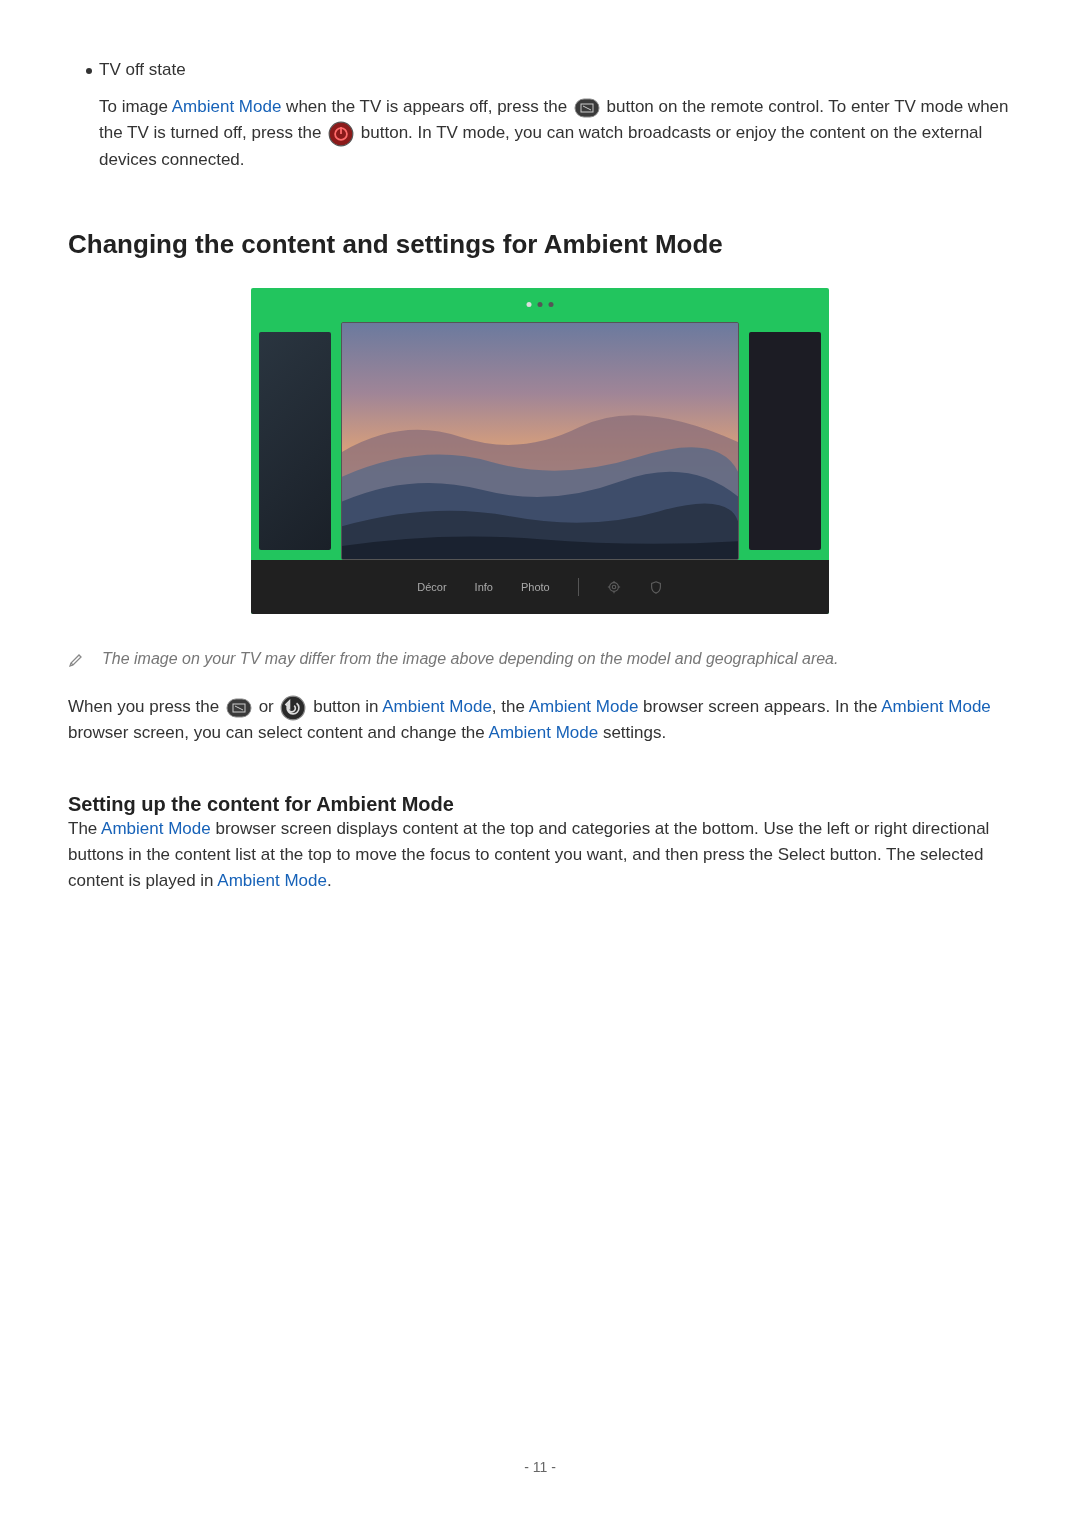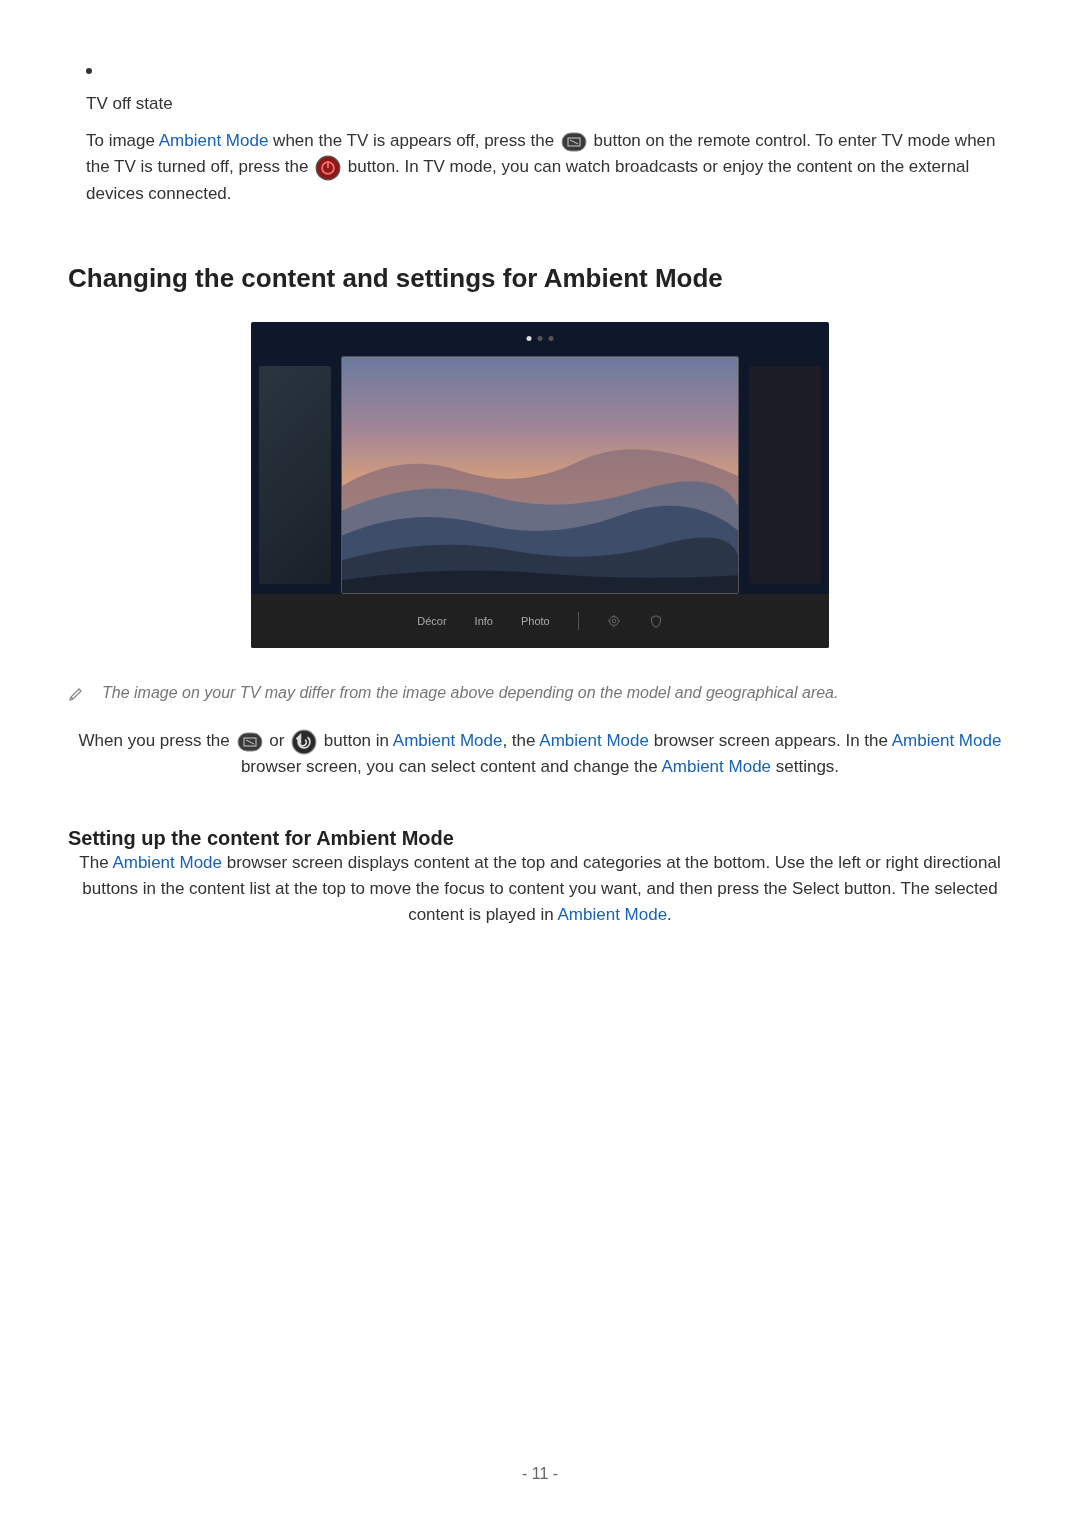--- a/index.html
+++ b/index.html
@@ -11,22 +11,21 @@
       padding: 60px 68px;
       color: #333;
       position: relative;
     }
     .bullet-section {
       margin-left: 18px;
       margin-bottom: 40px;
     }
     .bullet-item {
       display: flex;
-      gap: 20px;
-      flex-direction: column;
+      gap: 7px;
     }
     .bullet-dot {
       width: 6px;
       height: 6px;
       background: #333;
       border-radius: 50%;
       flex-shrink: 0;
       margin-top: 8px;
     }
     .bullet-content {
@@ -83,21 +82,21 @@
       color: #777;
     }
     .screenshot-container {
       display: flex;
       justify-content: center;
       margin: 10px 0;
     }
     .tv-screenshot {
       width: 578px;
       height: 326px;
-      background: #0f172a;
+      background: #22c55e;
       border-radius: 2px;
       position: relative;
       overflow: hidden;
     }
     .page-dots {
       position: absolute;
       top: 14px;
       left: 50%;
       transform: translateX(-50%);
       display: flex;
@@ -152,27 +151,27 @@
       height: 18px;
       background: #555;
     }
     .bottom-bar-icon {
       width: 14px;
       height: 14px;
       opacity: 0.5;
     }
     .page-number {
       position: absolute;
-      bottom: 44px;
+      bottom: 52px;
       left: 50%;
       transform: translateX(-50%);
-      font-size: 16px;
+      font-size: 14px;
       color: #666;
     }
-    .para { margin-bottom: 8px; text-align: center; }
+    .para { margin-bottom: 8px; }
   </style>
 </head>
 <body>
 
 <div class="bullet-section">
   <div class="bullet-item">
     <div class="bullet-dot"></div>
     <div class="bullet-content">
       <div class="bullet-title">TV off state</div>
       <div class="body-text">

